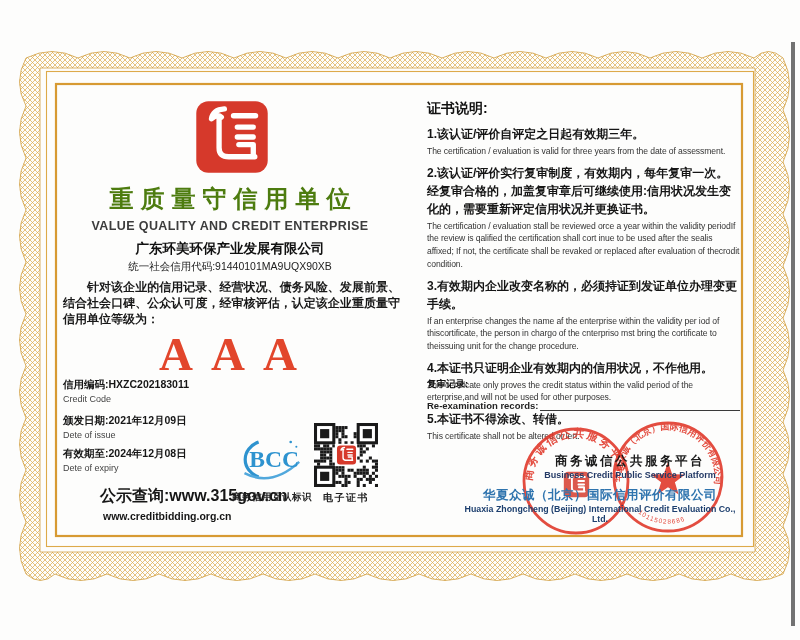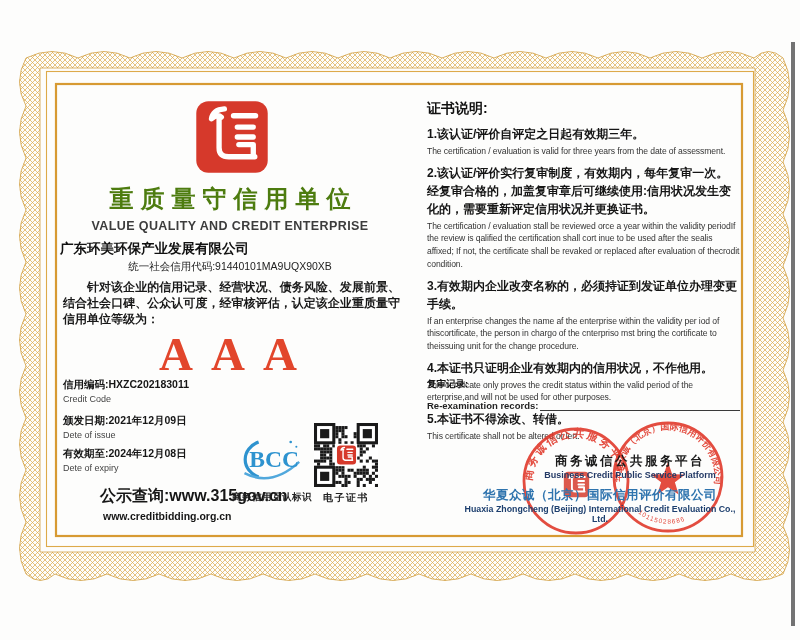--- a/index.html
+++ b/index.html
@@ -8,21 +8,21 @@
   
   #edge-bar{position:absolute;left:791px;top:42px;width:4px;height:584px;background:#4f4f4f;opacity:.8;}
   
   #border-svg{position:absolute;left:0;top:0;}
   
   .abs{position:absolute;}
   #logo{left:194px;top:99px;}
   #title{left:60px;top:183px;width:340px;text-align:center;font-family:"DejaVu Serif","Liberation Serif",serif;
          font-size:24px;font-weight:bold;letter-spacing:7px;padding-left:7px;box-sizing:border-box;color:#4d7c0f;}
   #subtitle{left:60px;top:219px;width:340px;text-align:center;font-size:12.5px;font-weight:700;color:#3c3c3c;letter-spacing:.4px;}
-  #company{left:60px;top:240px;width:340px;text-align:left;font-size:13.5px;font-weight:700;color:#111;}
+  #company{left:60px;top:240px;width:340px;text-align:center;font-size:13.5px;font-weight:700;color:#111;}
   #ucode{left:60px;top:260px;width:340px;text-align:center;font-size:10.5px;font-weight:400;color:#222;}
   #statement{left:63px;top:279px;width:337px;font-size:12px;font-weight:600;line-height:16px;
              text-align:justify;text-indent:2em;color:#191919;}
   #rating{left:60px;top:327px;width:340px;text-align:center;font-family:"Liberation Serif","DejaVu Serif",serif;
           font-size:47px;font-weight:bold;letter-spacing:18px;padding-left:14px;box-sizing:border-box;}
   .field{left:63px;}
   .field .cn{font-size:10.5px;font-weight:700;color:#161616;}
   .field .en{font-size:9px;font-weight:500;color:#444;margin-top:2px;}
   #field-code{top:378px;} #field-issue{top:414px;} #field-expiry{top:447px;}
   #query{left:63px;top:486px;}

